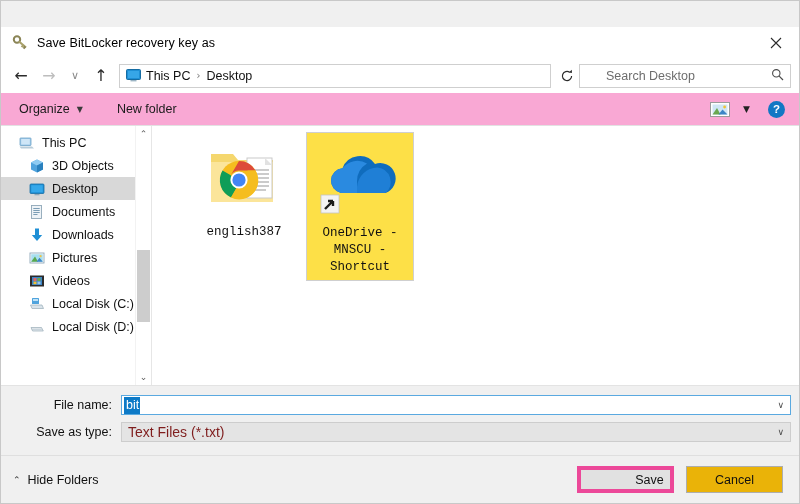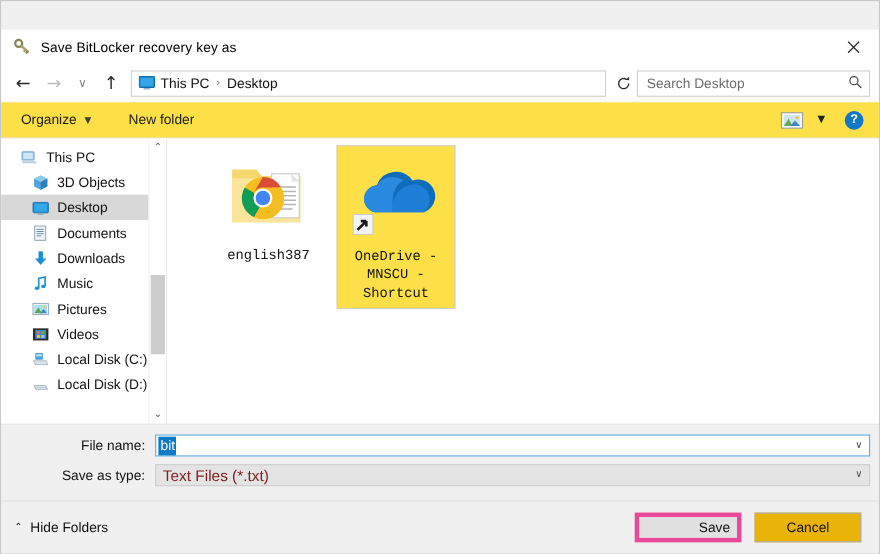--- a/index.html
+++ b/index.html
@@ -133,37 +133,37 @@
     flex: none;
     margin-left: -2px;
   }
   .searchbox {
     width: 212px;
     height: 24px;
     border: 1px solid #cfcfcf;
     background: #ffffff;
     display: flex;
     align-items: center;
-    padding: 0 6px 0 8px;
+    padding: 0 6px 0 26px;
     box-sizing: border-box;
     flex: none;
   }
   .search-ph {
     flex: 1;
     font-size: 12.5px;
     color: #6d6d6d;
     white-space: nowrap;
     overflow: hidden;
   }
 
   
   .toolbar {
     height: 33px;
     min-height: 33px;
-    background: #fde047;
+    background: #f9a8d4;
     display: flex;
     align-items: center;
     padding: 0 10px 0 14px;
     box-sizing: border-box;
     border-bottom: 1px solid #e2e2e2;
   }
   .tb-item {
     font-size: 12.5px;
     color: #1b1b1b;
     display: flex;
@@ -325,21 +325,21 @@
     color: #111111;
     text-align: center;
     line-height: 17px;
     max-width: 100px;
     word-wrap: break-word;
   }
 
   
   .formarea {
     background: #f0f0f0;
-    padding: 9px 8px 6px 20px;
+    padding: 9px 8px 6px 0;
     box-sizing: border-box;
     border-top: 1px solid #e3e3e3;
   }
   .form-row {
     display: flex;
     align-items: center;
     margin-bottom: 7px;
   }
   .form-label {
     width: 120px;
@@ -576,30 +576,20 @@
       <div class="nav-item indent">
         <span class="nav-ico">
           <svg width="16" height="16" viewBox="0 0 16 16">
             <rect x="6" y="1.5" width="4" height="7" fill="#1e8fd5"></rect>
             <path d="M2.8 8 L13.2 8 L8 14 Z" fill="#1e8fd5"></path>
           </svg>
         </span>
         <span class="nav-label">Downloads</span>
       </div>
 
-      <div class="nav-item indent">
-        <span class="nav-ico">
-          <svg width="16" height="16" viewBox="0 0 16 16">
-            <path d="M6.2 12 L6.2 3.2 L12 1.8 L12 10.4" fill="none" stroke="#1e8fd5" stroke-width="1.5"></path>
-            <ellipse cx="4.6" cy="12.1" rx="2" ry="1.6" fill="#1e8fd5"></ellipse>
-            <ellipse cx="10.4" cy="10.5" rx="2" ry="1.6" fill="#1e8fd5"></ellipse>
-          </svg>
-        </span>
-        <span class="nav-label">Music</span>
-      </div>
 
       <div class="nav-item indent">
         <span class="nav-ico">
           <svg width="16" height="16" viewBox="0 0 16 16">
             <rect x="1" y="3" width="14" height="10" fill="#ffffff" stroke="#8fa7b8" stroke-width="0.9"></rect>
             <rect x="2.2" y="4.2" width="11.6" height="7.6" fill="#a8dff0"></rect>
             <path d="M2.2 11.8 L6 6.5 L9 11.8 Z" fill="#5aa84f"></path>
             <path d="M7.5 11.8 L10.5 7.8 L13.8 11.8 Z" fill="#3d85c6"></path>
             <circle cx="11.6" cy="6.2" r="1.1" fill="#f5c242"></circle>
           </svg>

